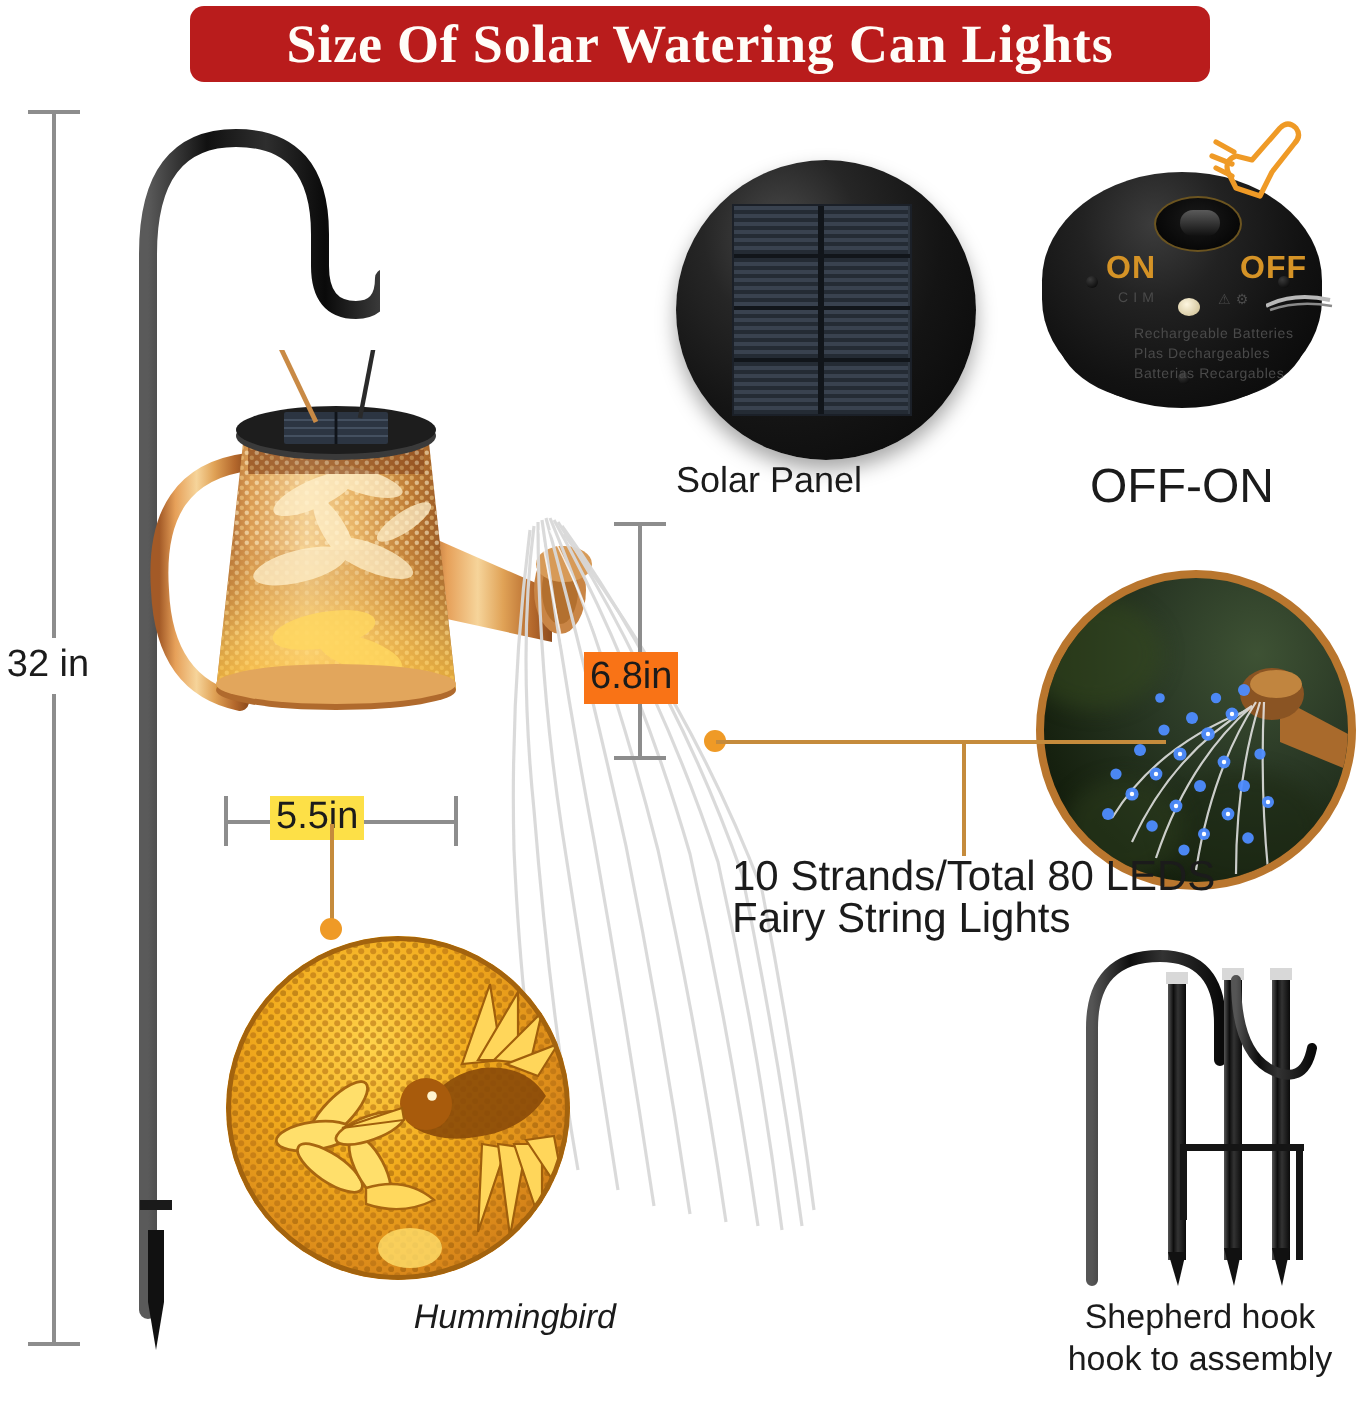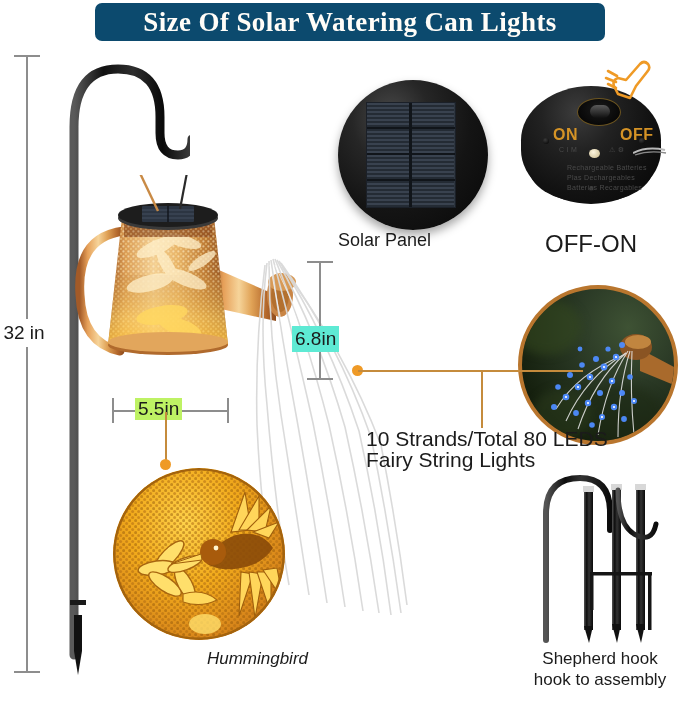--- a/index.html
+++ b/index.html
@@ -2,41 +2,41 @@
 <html><head>
 <meta charset="utf-8">
 <style>
   html,body{margin:0;padding:0;background:#ffffff;}
   body{width:679px;height:707px;position:relative;overflow:hidden;
        font-family:"Liberation Sans","DejaVu Sans",sans-serif;color:#1b1b1b;}
   .abs{position:absolute;}
 
   
   #title-banner{left:95px;top:3px;width:510px;height:38px;border-radius:7px;
-       background:#0c4a6e;display:flex;align-items:center;justify-content:center;}
+       background:#b91c1c;display:flex;align-items:center;justify-content:center;}
   #title-text{font-family:"Liberation Serif","DejaVu Serif",serif;font-weight:700;
        font-size:27px;color:#fffdf8;letter-spacing:.4px;white-space:nowrap;}
 
   
   .dimline{background:#8d8d8d;}
   #dim-v-line{left:26px;top:56px;width:1.5px;height:617px;}
   #dim-v-tick-top{left:14px;top:55px;width:26px;height:1.5px;}
   #dim-v-tick-bot{left:14px;top:671px;width:26px;height:1.5px;}
   #dim-v-label{left:0px;top:319px;width:48px;text-align:center;font-size:19px;
        background:#fff;padding:3px 0;}
 
   #dim-h-line{left:113px;top:410px;width:116px;height:1.5px;}
   #dim-h-tick-l{left:112px;top:398px;width:1.5px;height:25px;}
   #dim-h-tick-r{left:227px;top:398px;width:1.5px;height:25px;}
-  #dim-h-label{left:135px;top:398px;font-size:19px;background:#bef264;padding:0 3px;}
+  #dim-h-label{left:135px;top:398px;font-size:19px;background:#fde047;padding:0 3px;}
 
   #dim-s-line{left:319px;top:262px;width:1.5px;height:117px;}
   #dim-s-tick-t{left:307px;top:261px;width:26px;height:1.5px;}
   #dim-s-tick-b{left:307px;top:378px;width:26px;height:1.5px;}
-  #dim-s-label{left:292px;top:326px;font-size:19px;background:#5eead4;padding:2px 3px;}
+  #dim-s-label{left:292px;top:326px;font-size:19px;background:#f97316;padding:2px 3px;}
 
   
   #hook-main{left:60px;top:55px;width:130px;height:620px;}
 
   
   #can-group{left:62px;top:175px;width:260px;height:245px;}
 
   
   #strands{left:255px;top:255px;width:175px;height:400px;}
 

